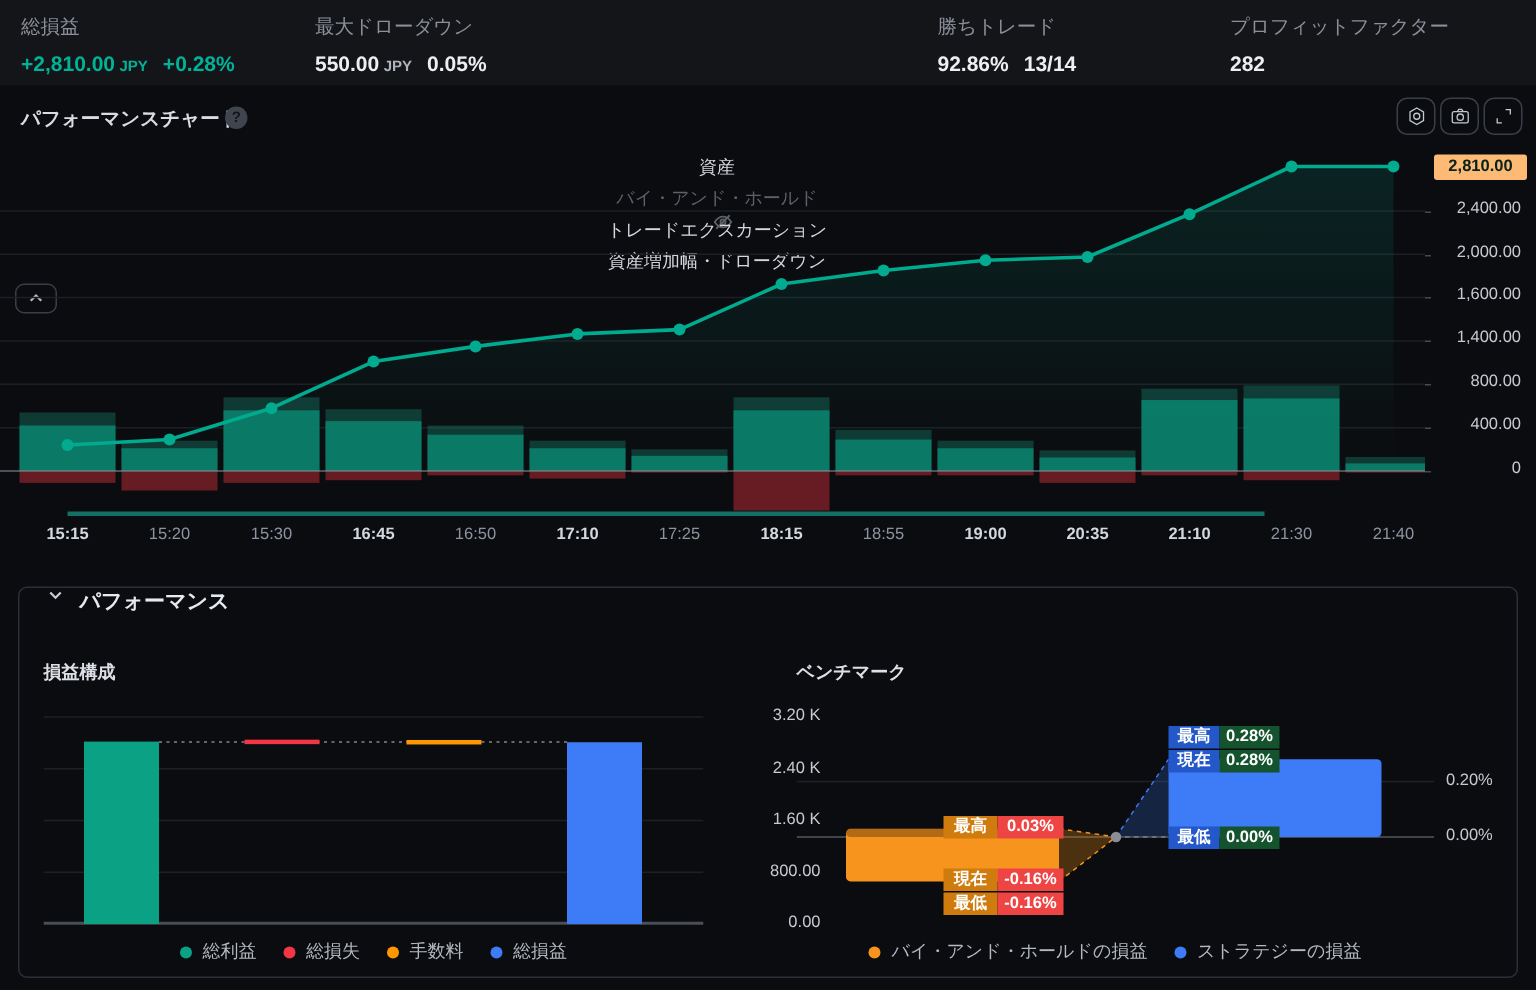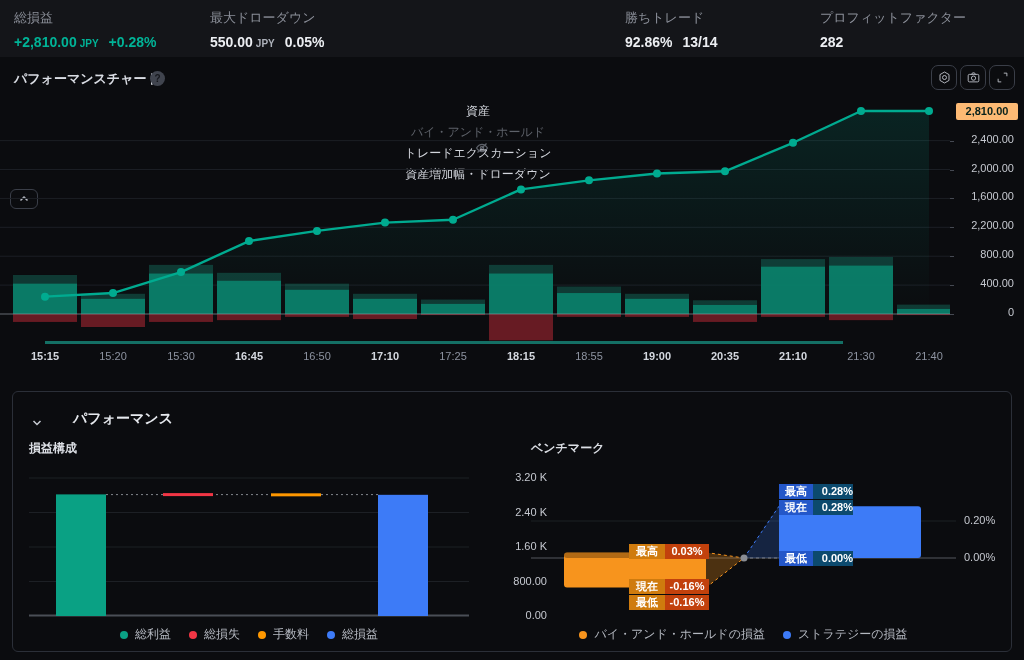--- a/index.html
+++ b/index.html
@@ -35,44 +35,44 @@
   .ytick{position:absolute;left:0;width:4px;height:1px;background:#454952;}
   .ylab{position:absolute;left:0;width:64px;text-align:right;font-size:11px;color:#c6c9d0;}
   .ybadge{position:absolute;left:6px;width:62px;height:17px;background:#fdba74;color:#07211b;
           font-weight:700;font-size:11px;text-align:center;line-height:17px;border-radius:2px;}
   #main-x{position:absolute;left:0;top:350px;width:950px;height:16px;}
   .xlab{position:absolute;top:0;width:50px;text-align:center;font-size:11px;color:#8d93a0;}
   .xlab.bold{color:#d4d8df;font-weight:700;}
   
   .perf-panel{position:absolute;left:12px;top:391px;width:1000px;height:261px;
               border:1px solid #2b2f38;border-radius:6px;}
-  .panel-header{position:absolute;left:0;top:0;width:100%;height:36px;display:flex;align-items:flex-end;gap:20px;}
+  .panel-header{position:absolute;left:0;top:0;width:100%;height:36px;display:flex;align-items:flex-start;}
   .panel-chevron{margin-left:18px;display:flex;align-items:center;}
   .panel-title{margin-left:10px;font-size:14px;font-weight:700;color:#e6e9ee;}
   .sub-title{position:absolute;top:48px;font-size:12px;font-weight:700;color:#dcdfe5;}
   #pnl-svg{position:absolute;left:16px;top:77px;width:440px;height:152px;}
   #pnl-y{position:absolute;left:480px;top:77px;width:58px;height:152px;}
   .plab{position:absolute;right:4px;width:54px;text-align:right;font-size:11px;color:#c6c9d0;}
   #bench-svg{position:absolute;left:518px;top:77px;width:425px;height:152px;}
   #bench-y{position:absolute;left:945px;top:77px;width:54px;height:152px;}
   .blab{position:absolute;left:6px;font-size:11px;color:#c6c9d0;text-align:center;}
   .legend{position:absolute;top:234px;display:flex;justify-content:center;align-items:center;
           font-size:12px;color:#b4b8c0;}
   .leg-item{display:flex;align-items:center;margin:0 9px;}
   .leg-dot{width:8px;height:8px;border-radius:50%;margin-right:7px;}
   .d-teal{background:#0aa184;} .d-red{background:#f23645;} .d-orange{background:#ff9800;}
   .d-blue{background:#3d7bf7;} .d-borange{background:#f7941d;}
   
   .chip{position:absolute;display:flex;height:15px;font-size:11px;font-weight:700;color:#fff;
         line-height:15px;margin-bottom:1px;}
   .chip .chip-name, .chip .chip-value{text-align:center;}
   .chip-blue .chip-name{width:34px;background:#2457c9;}
-  .chip-blue .chip-value{width:40px;background:#0c4a6e;text-align:right;}
+  .chip-blue .chip-value{width:40px;background:#14532d;}
   .chip-orange .chip-name{width:36px;background:#cf7b0e;}
-  .chip-orange .chip-value{width:44px;background:#c2410c;}
+  .chip-orange .chip-value{width:44px;background:#ef4444;}
 </style>
 </head>
 <body>
 
 <div class="stage">
 
   <div class="stats-row">
     <div class="stat" style="left:14px">
       <div class="stat-label">総損益</div>
       <div class="stat-value teal"><span>+2,810.00</span><span class="unit">JPY</span><span class="extra">+0.28%</span></div>
@@ -220,21 +220,21 @@
         <circle cx="929" cy="11" r="4" fill="#00ab90"></circle>
       </svg></div>
   <div id="main-y">
       <div class="ytick" style="top: 40.6192px;"></div>
       <div class="ylab" style="top: 32.6192px;">2,400.00</div>
       <div class="ytick" style="top: 69.516px;"></div>
       <div class="ylab" style="top: 61.516px;">2,000.00</div>
       <div class="ytick" style="top: 98.4128px;"></div>
       <div class="ylab" style="top: 90.4128px;">1,600.00</div>
       <div class="ytick" style="top: 127.31px;"></div>
-      <div class="ylab" style="top: 119.31px;">2,200.00</div>
+      <div class="ylab" style="top: 119.31px;">1,400.00</div>
       <div class="ytick" style="top: 156.206px;"></div>
       <div class="ylab" style="top: 148.206px;">800.00</div>
       <div class="ytick" style="top: 185.103px;"></div>
       <div class="ylab" style="top: 177.103px;">400.00</div>
       <div class="ytick" style="top: 214px;"></div>
       <div class="ylab" style="top: 206px;">0</div>
       <div class="ybadge" style="top: 2.5px;">2,810.00</div>
     </div>
   <div id="main-x">
       <div class="xlab bold" style="left: 20px;">15:15</div>

